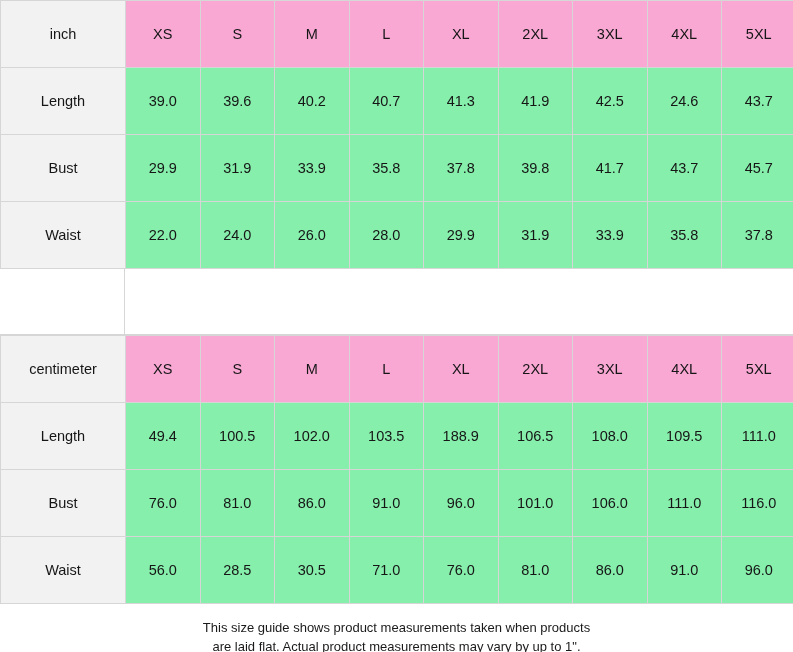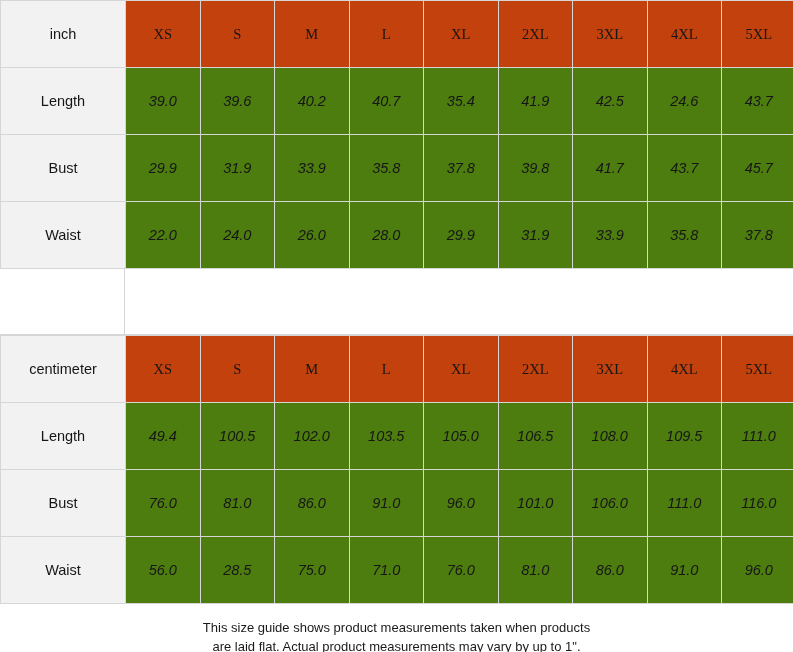--- a/index.html
+++ b/index.html
@@ -35,26 +35,24 @@
     padding: 0;
   }
   
   table.size-table col.first { width: 125px; }
   table.size-table col.rest  { width: 74.5px; }
 
   .unit-cell, .row-label {
     background: #f2f2f2;
   }
   .head-cell {
-    background: #c2410c;
-    font-family: Liberation Serif, serif;
+    background: #f9a8d4;
   }
   .value-cell {
-    background: #4d7c0f;
-    font-style: italic;
+    background: #86efac;
   }
   .head-row td { height: 66px; }
   .data-row td { height: 66px; }
 
   .gap-block {
     width: 793px;
     height: 66px;
     display: flex;
   }
   .gap-left {
@@ -114,21 +112,21 @@
         <td class="head-cell">4XL</td>
         <td class="head-cell">5XL</td>
       </tr>
 
       <tr class="data-row">
         <td class="row-label">Length</td>
         <td class="value-cell">39.0</td>
         <td class="value-cell">39.6</td>
         <td class="value-cell">40.2</td>
         <td class="value-cell">40.7</td>
-        <td class="value-cell">35.4</td>
+        <td class="value-cell">41.3</td>
         <td class="value-cell">41.9</td>
         <td class="value-cell">42.5</td>
         <td class="value-cell">24.6</td>
         <td class="value-cell">43.7</td>
       </tr>
 
       <tr class="data-row">
         <td class="row-label">Bust</td>
         <td class="value-cell">29.9</td>
         <td class="value-cell">31.9</td>
@@ -187,21 +185,21 @@
         <td class="head-cell">4XL</td>
         <td class="head-cell">5XL</td>
       </tr>
 
       <tr class="data-row">
         <td class="row-label">Length</td>
         <td class="value-cell">49.4</td>
         <td class="value-cell">100.5</td>
         <td class="value-cell">102.0</td>
         <td class="value-cell">103.5</td>
-        <td class="value-cell">105.0</td>
+        <td class="value-cell">188.9</td>
         <td class="value-cell">106.5</td>
         <td class="value-cell">108.0</td>
         <td class="value-cell">109.5</td>
         <td class="value-cell">111.0</td>
       </tr>
 
       <tr class="data-row">
         <td class="row-label">Bust</td>
         <td class="value-cell">76.0</td>
         <td class="value-cell">81.0</td>
@@ -211,21 +209,21 @@
         <td class="value-cell">101.0</td>
         <td class="value-cell">106.0</td>
         <td class="value-cell">111.0</td>
         <td class="value-cell">116.0</td>
       </tr>
 
       <tr class="data-row">
         <td class="row-label">Waist</td>
         <td class="value-cell">56.0</td>
         <td class="value-cell">28.5</td>
-        <td class="value-cell">75.0</td>
+        <td class="value-cell">30.5</td>
         <td class="value-cell">71.0</td>
         <td class="value-cell">76.0</td>
         <td class="value-cell">81.0</td>
         <td class="value-cell">86.0</td>
         <td class="value-cell">91.0</td>
         <td class="value-cell">96.0</td>
       </tr>
     </tbody>
   </table>
 

